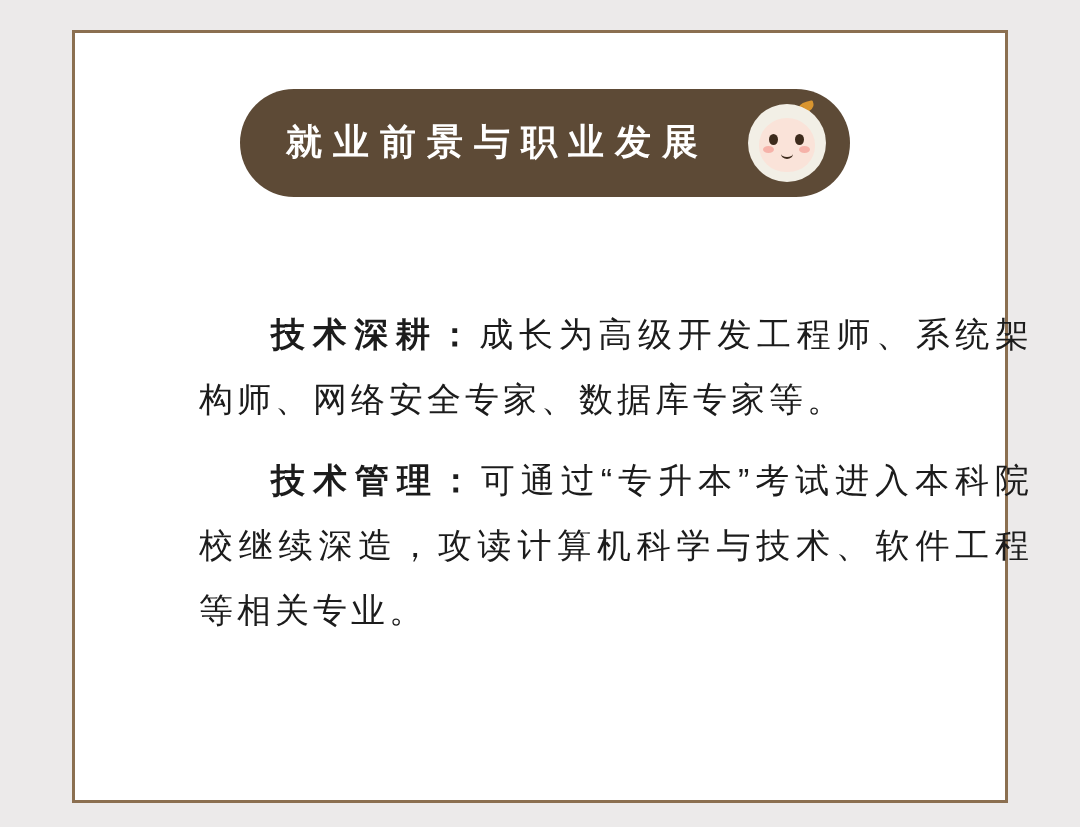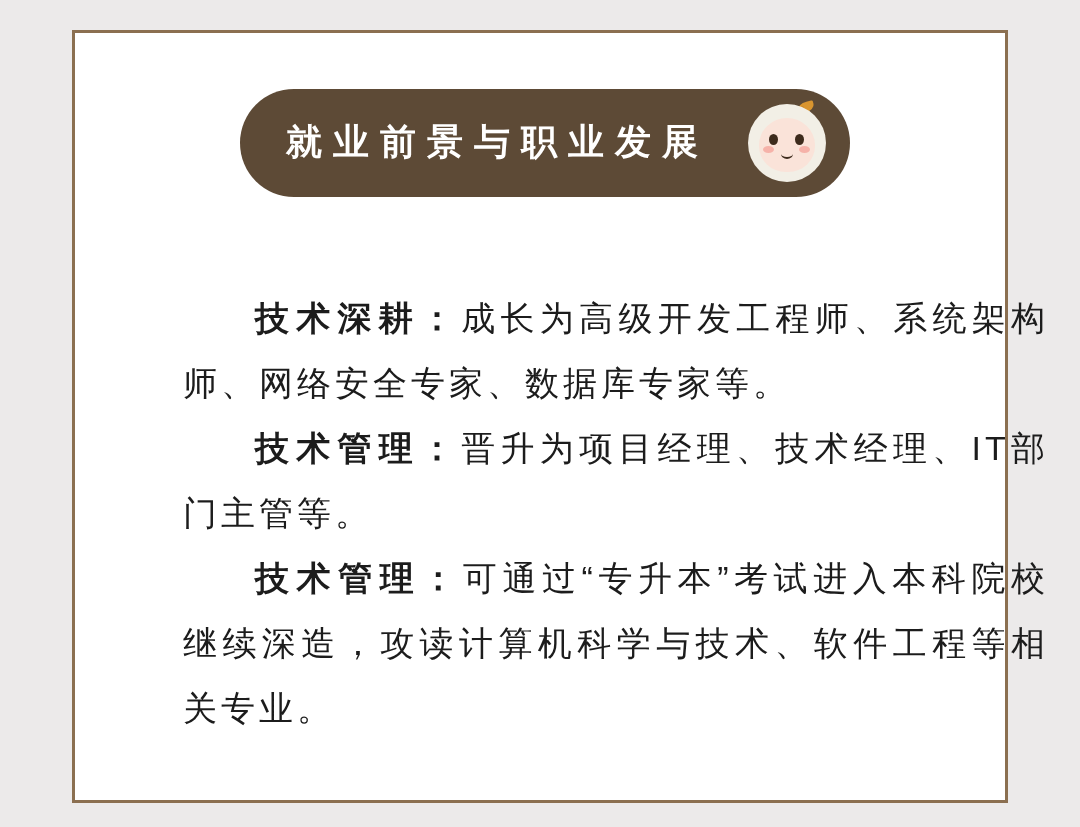--- a/index.html
+++ b/index.html
@@ -146,21 +146,21 @@
     width: 866px;
     font-size: 34px;
     line-height: 65px;
     color: #1c1c1c;
     text-align: justify;
     text-justify: inter-character;
     letter-spacing: 4px;
     font-family: "Liberation Sans", sans-serif;
   }
   .para {
-    margin: 0;
+    margin: 16px;
     text-indent: 72px;
     text-align: justify;
     text-align-last: left;
   }
   .lead {
     font-weight: bold;
     letter-spacing: 6px;
   }
 </style>
 </head>
@@ -184,21 +184,18 @@
         <div class="eye right"></div>
         <div class="mouth"></div>
       </div>
     </div>
 
     <div class="body-text">
       <p class="para">
         <span class="lead">技术深耕：</span><span>成长为高级开发工程师、系统架构师、网络安全专家、数据库专家等。</span>
       </p>
       <p class="para">
-        <span class="lead">技术管理：</span><span>晋升为项目经理、技术经理、IT部门主管等。</span>
-      </p>
-      <p class="para">
         <span class="lead">技术管理：</span><span>可通过“专升本”考试进入本科院校继续深造，攻读计算机科学与技术、软件工程等相关专业。</span>
       </p>
     </div>
 
   </div>
 </div>
 
 </body></html>

